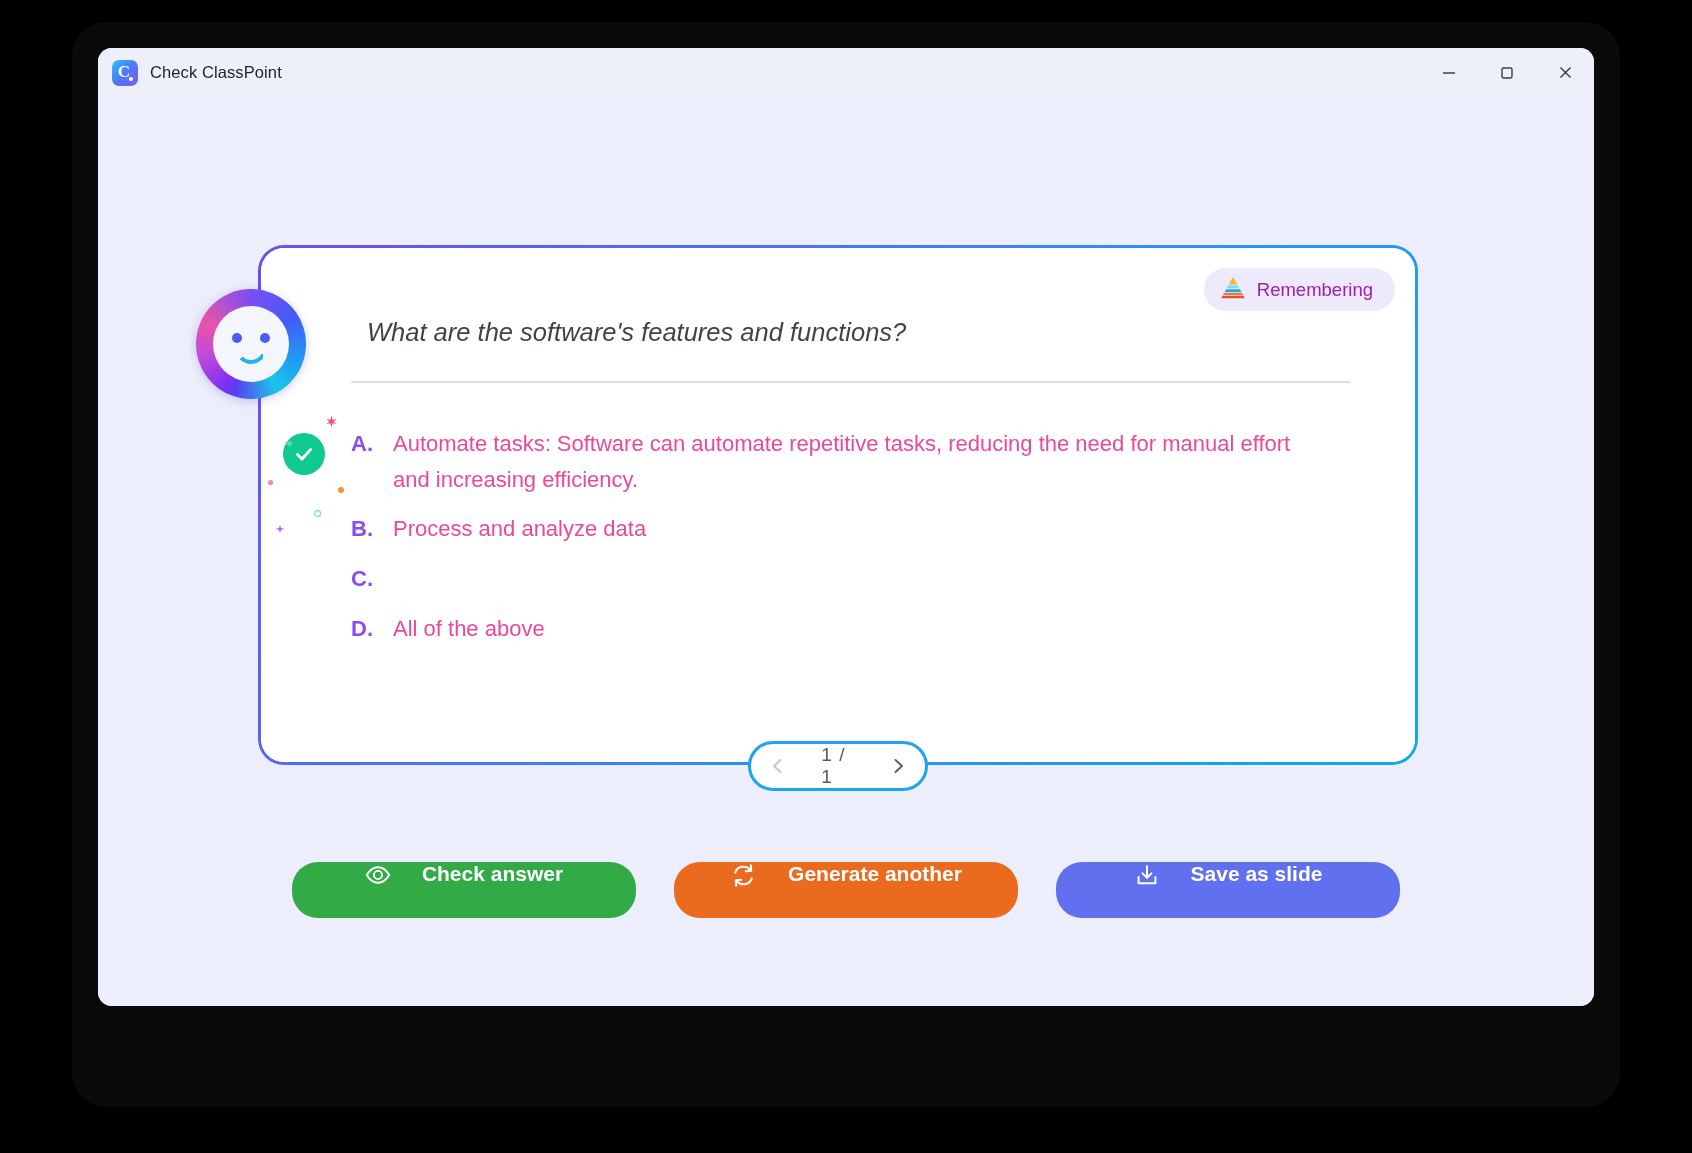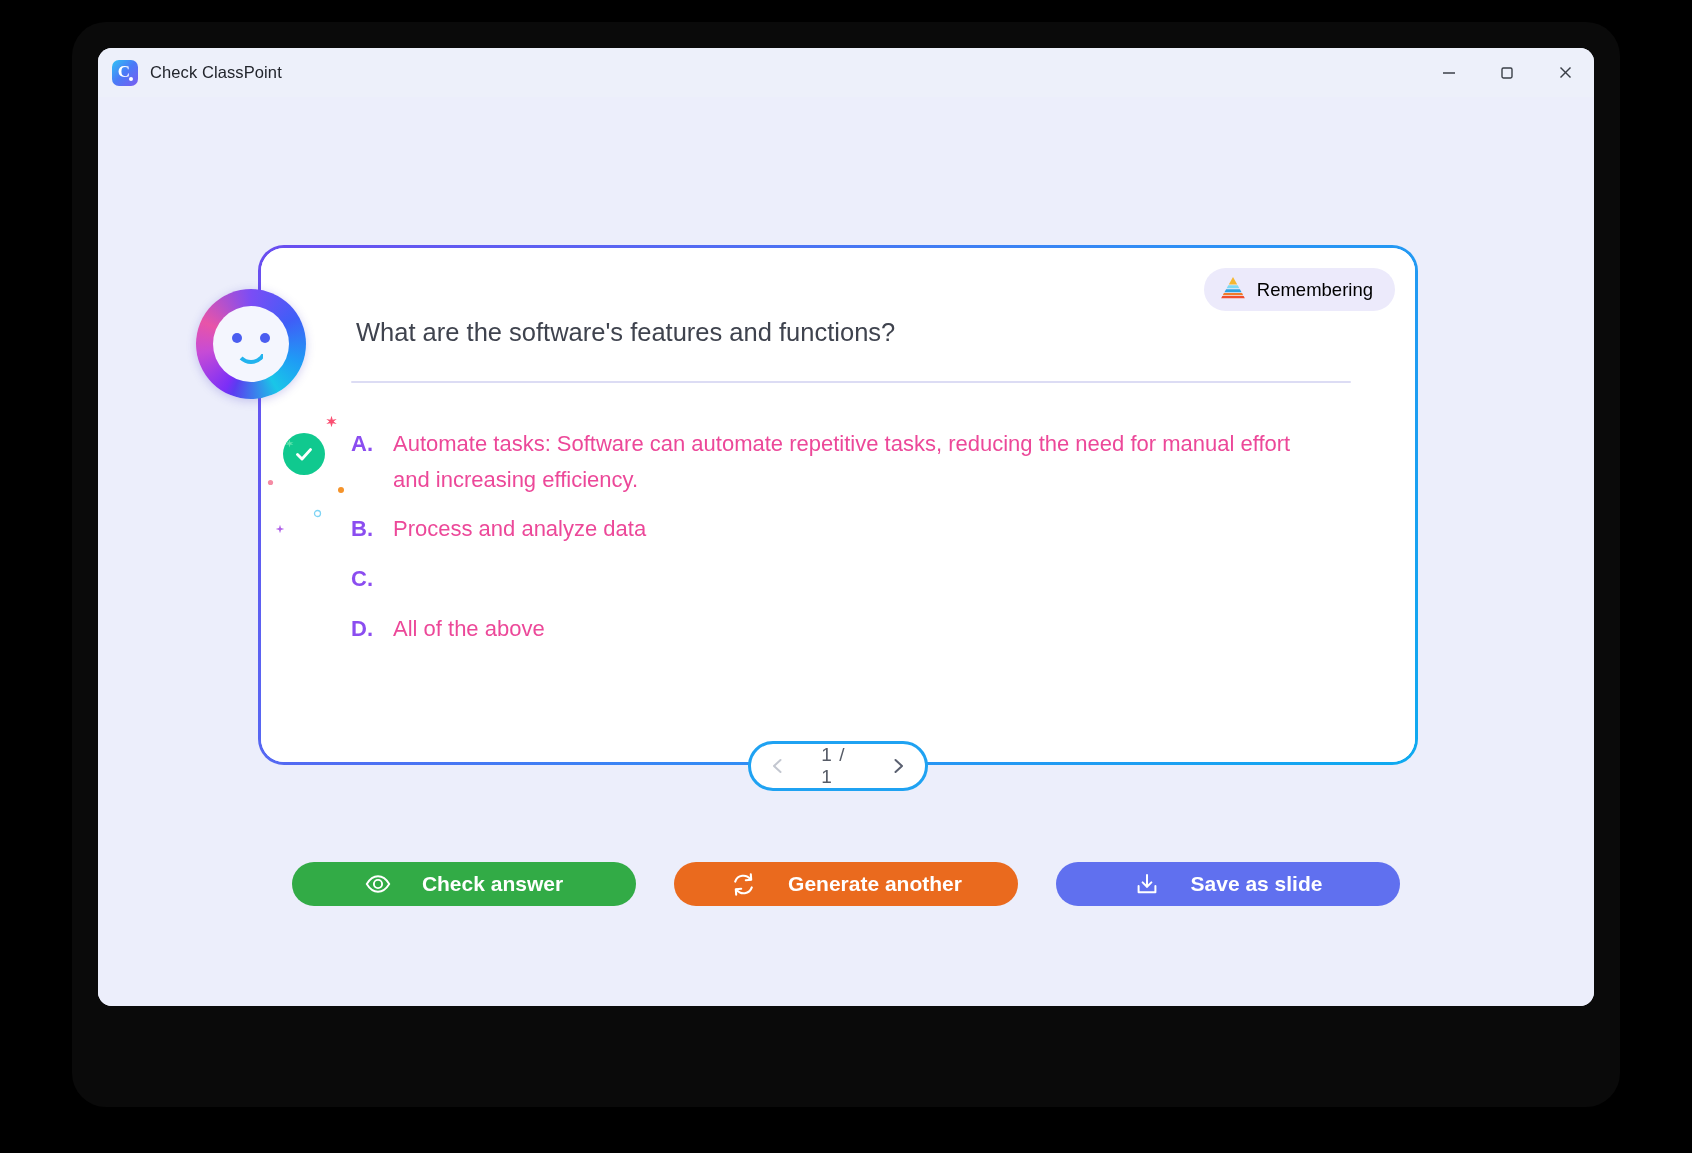--- a/index.html
+++ b/index.html
@@ -156,33 +156,34 @@
     height: 43px;
     padding: 0 22px 0 16px;
     border-radius: 22px;
     background: #eceafb;
     display: flex;
     align-items: center;
     gap: 11px;
   }
   #taxonomy-label {
     font-size: 18.5px;
-    color: #000000;
+    color: #a21caf;
     white-space: nowrap;
   }
 
   
   #question-text {
     position: absolute;
-    left: 95px;
+    left: 106px;
     top: 68px;
     right: 100px;
     font-size: 25.5px;
     color: #3f434e;
     line-height: 1.3;
+    font-style: italic;
   }
 
   #question-divider {
     position: absolute;
     left: 90px;
     top: 133px;
     width: 1000px;
     height: 2px;
     background: #dcdcf4;
     border-radius: 2px;
@@ -317,26 +318,25 @@
   #actions {
     position: absolute;
     left: 0;
     right: 0;
     top: 765px;
     display: flex;
     justify-content: center;
     gap: 38px;
   }
   .action-btn {
-    height: 44px;
+    height: 56px;
     width: 344px;
     border: none;
     border-radius: 26px;
     display: flex;
-    align-items: center;
     justify-content: center;
     gap: 31px;
     color: #ffffff;
     font-size: 21px;
     font-weight: bold;
     font-family: "Liberation Sans", sans-serif;
     cursor: pointer;
   }
   #btn-check    { background: #32ab46; }
   #btn-save     { background: #6070ef; }

